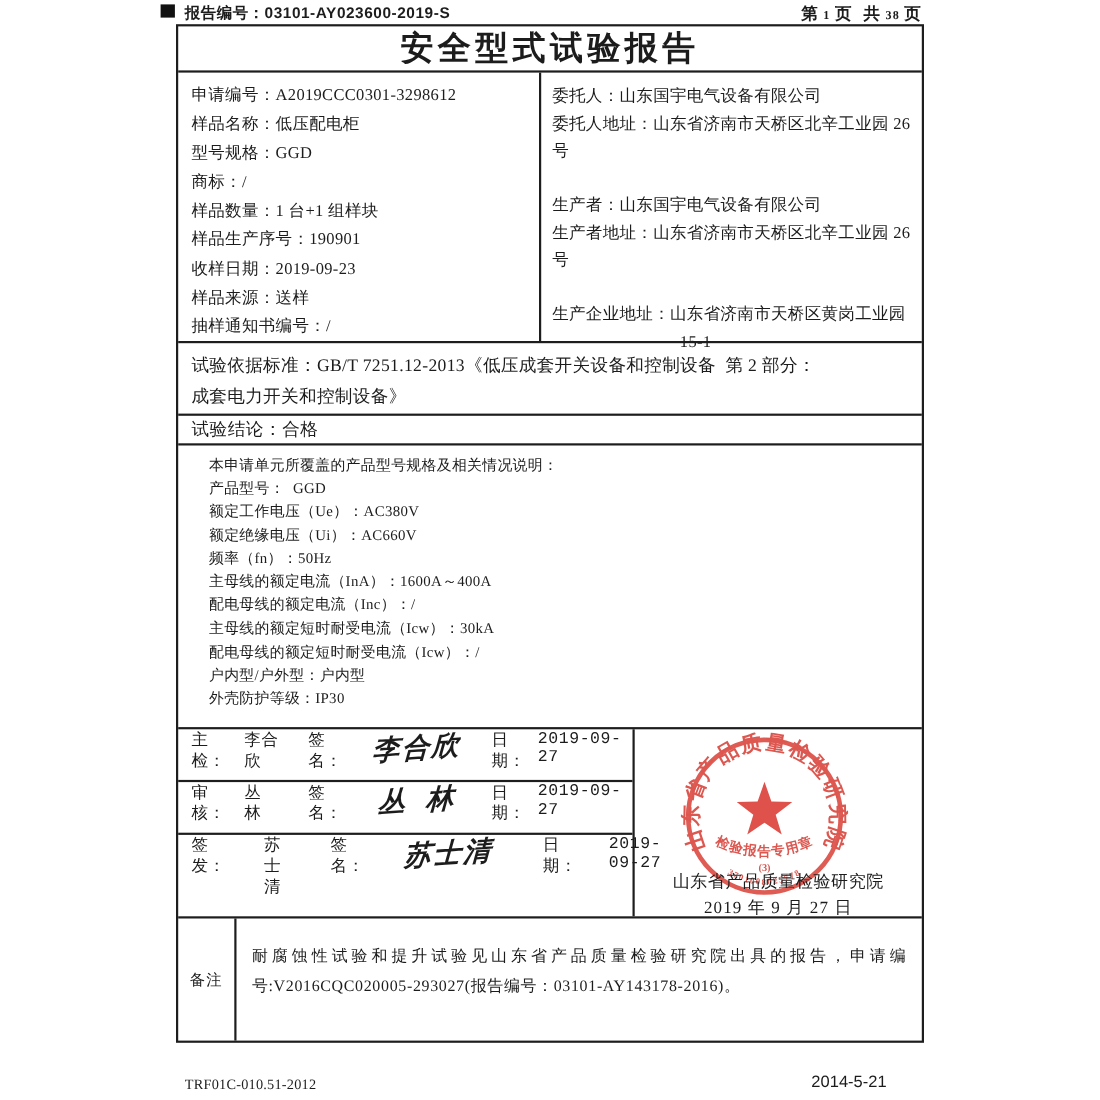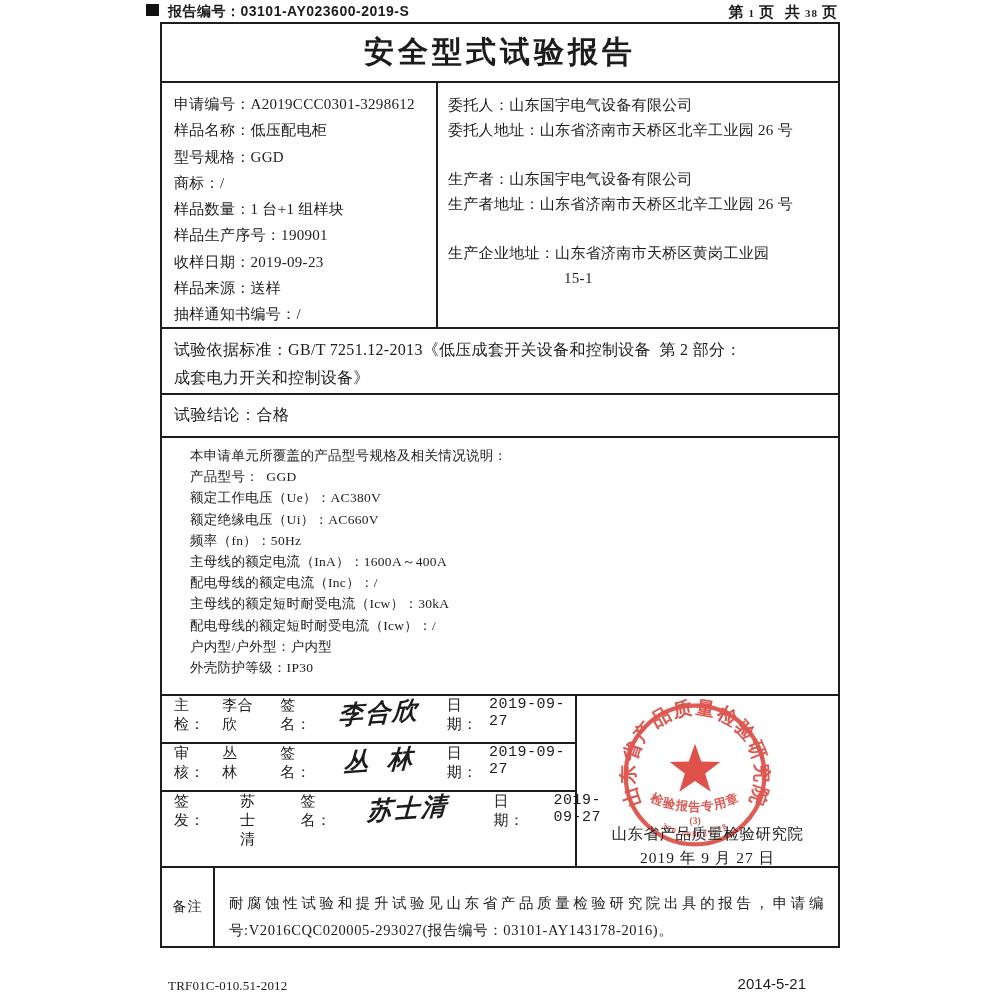--- a/index.html
+++ b/index.html
@@ -14,33 +14,33 @@
   .hdr-right{position:absolute;right:162px;top:3px;font-weight:700;font-size:15px;letter-spacing:1px;}
   .hdr-right .pg-num{font-size:11px;font-weight:700;padding:0 4px;}
   .hdr-right .pg-gap{display:inline-block;width:10px;}
   
   .report-table{
     position:absolute;left:160px;top:22px;width:680px;height:926px;
     border:2px solid #1d1d1d;box-sizing:border-box;display:flex;flex-direction:column;
   }
   .row{border-bottom:2px solid #1d1d1d;box-sizing:border-box;}
   .row:last-child{border-bottom:none;}
-  .title-row{height:59px;display:flex;align-items:center;justify-content:center;
+  .title-row{height:42px;display:flex;align-items:center;justify-content:center;
     font-size:30px;font-weight:700;letter-spacing:4px;}
   
   .info-row{height:246px;display:flex;}
-  .info-left{width:276px;border-right:2px solid #1d1d1d;box-sizing:border-box;
+  .info-left{width:330px;border-right:2px solid #1d1d1d;box-sizing:border-box;
     padding:8px 8px 0 12px;font-size:15px;line-height:26.3px;letter-spacing:.3px;}
   .info-right{flex:1;padding:10px 8px 0 10px;font-size:15px;line-height:25px;letter-spacing:.3px;}
   .pgroup + .pgroup{margin-top:24px;}
   .iline{white-space:pre-wrap;}
   .indent-line{padding-left:116px;}
   
   .std-row{height:66px;padding:7px 14px 0 12px;font-size:16px;line-height:28px;letter-spacing:.3px;}
-  .concl-row{height:43px;display:flex;align-items:center;padding-left:12px;font-size:16px;letter-spacing:.5px;}
+  .concl-row{height:27px;display:flex;align-items:center;padding-left:12px;font-size:16px;letter-spacing:.5px;}
   
   .spec-row{height:258px;padding:7px 14px 0 28px;font-size:13.5px;line-height:21.2px;letter-spacing:.3px;}
   
   .sig-row{height:172px;display:flex;}
   .sig-left{width:415px;border-right:2px solid #1d1d1d;box-sizing:border-box;display:flex;flex-direction:column;}
   .sig-line{box-sizing:border-box;display:flex;align-items:flex-start;padding-left:12px;
     font-size:15px;border-bottom:2px solid #1d1d1d;letter-spacing:.5px;font-family:Liberation Mono, monospace;}
   .sig-line.r1{height:48px;}
   .sig-line.r2{height:48px;}
   .sig-line.r3{height:72px;border-bottom:none;flex:1;gap:29px;}

